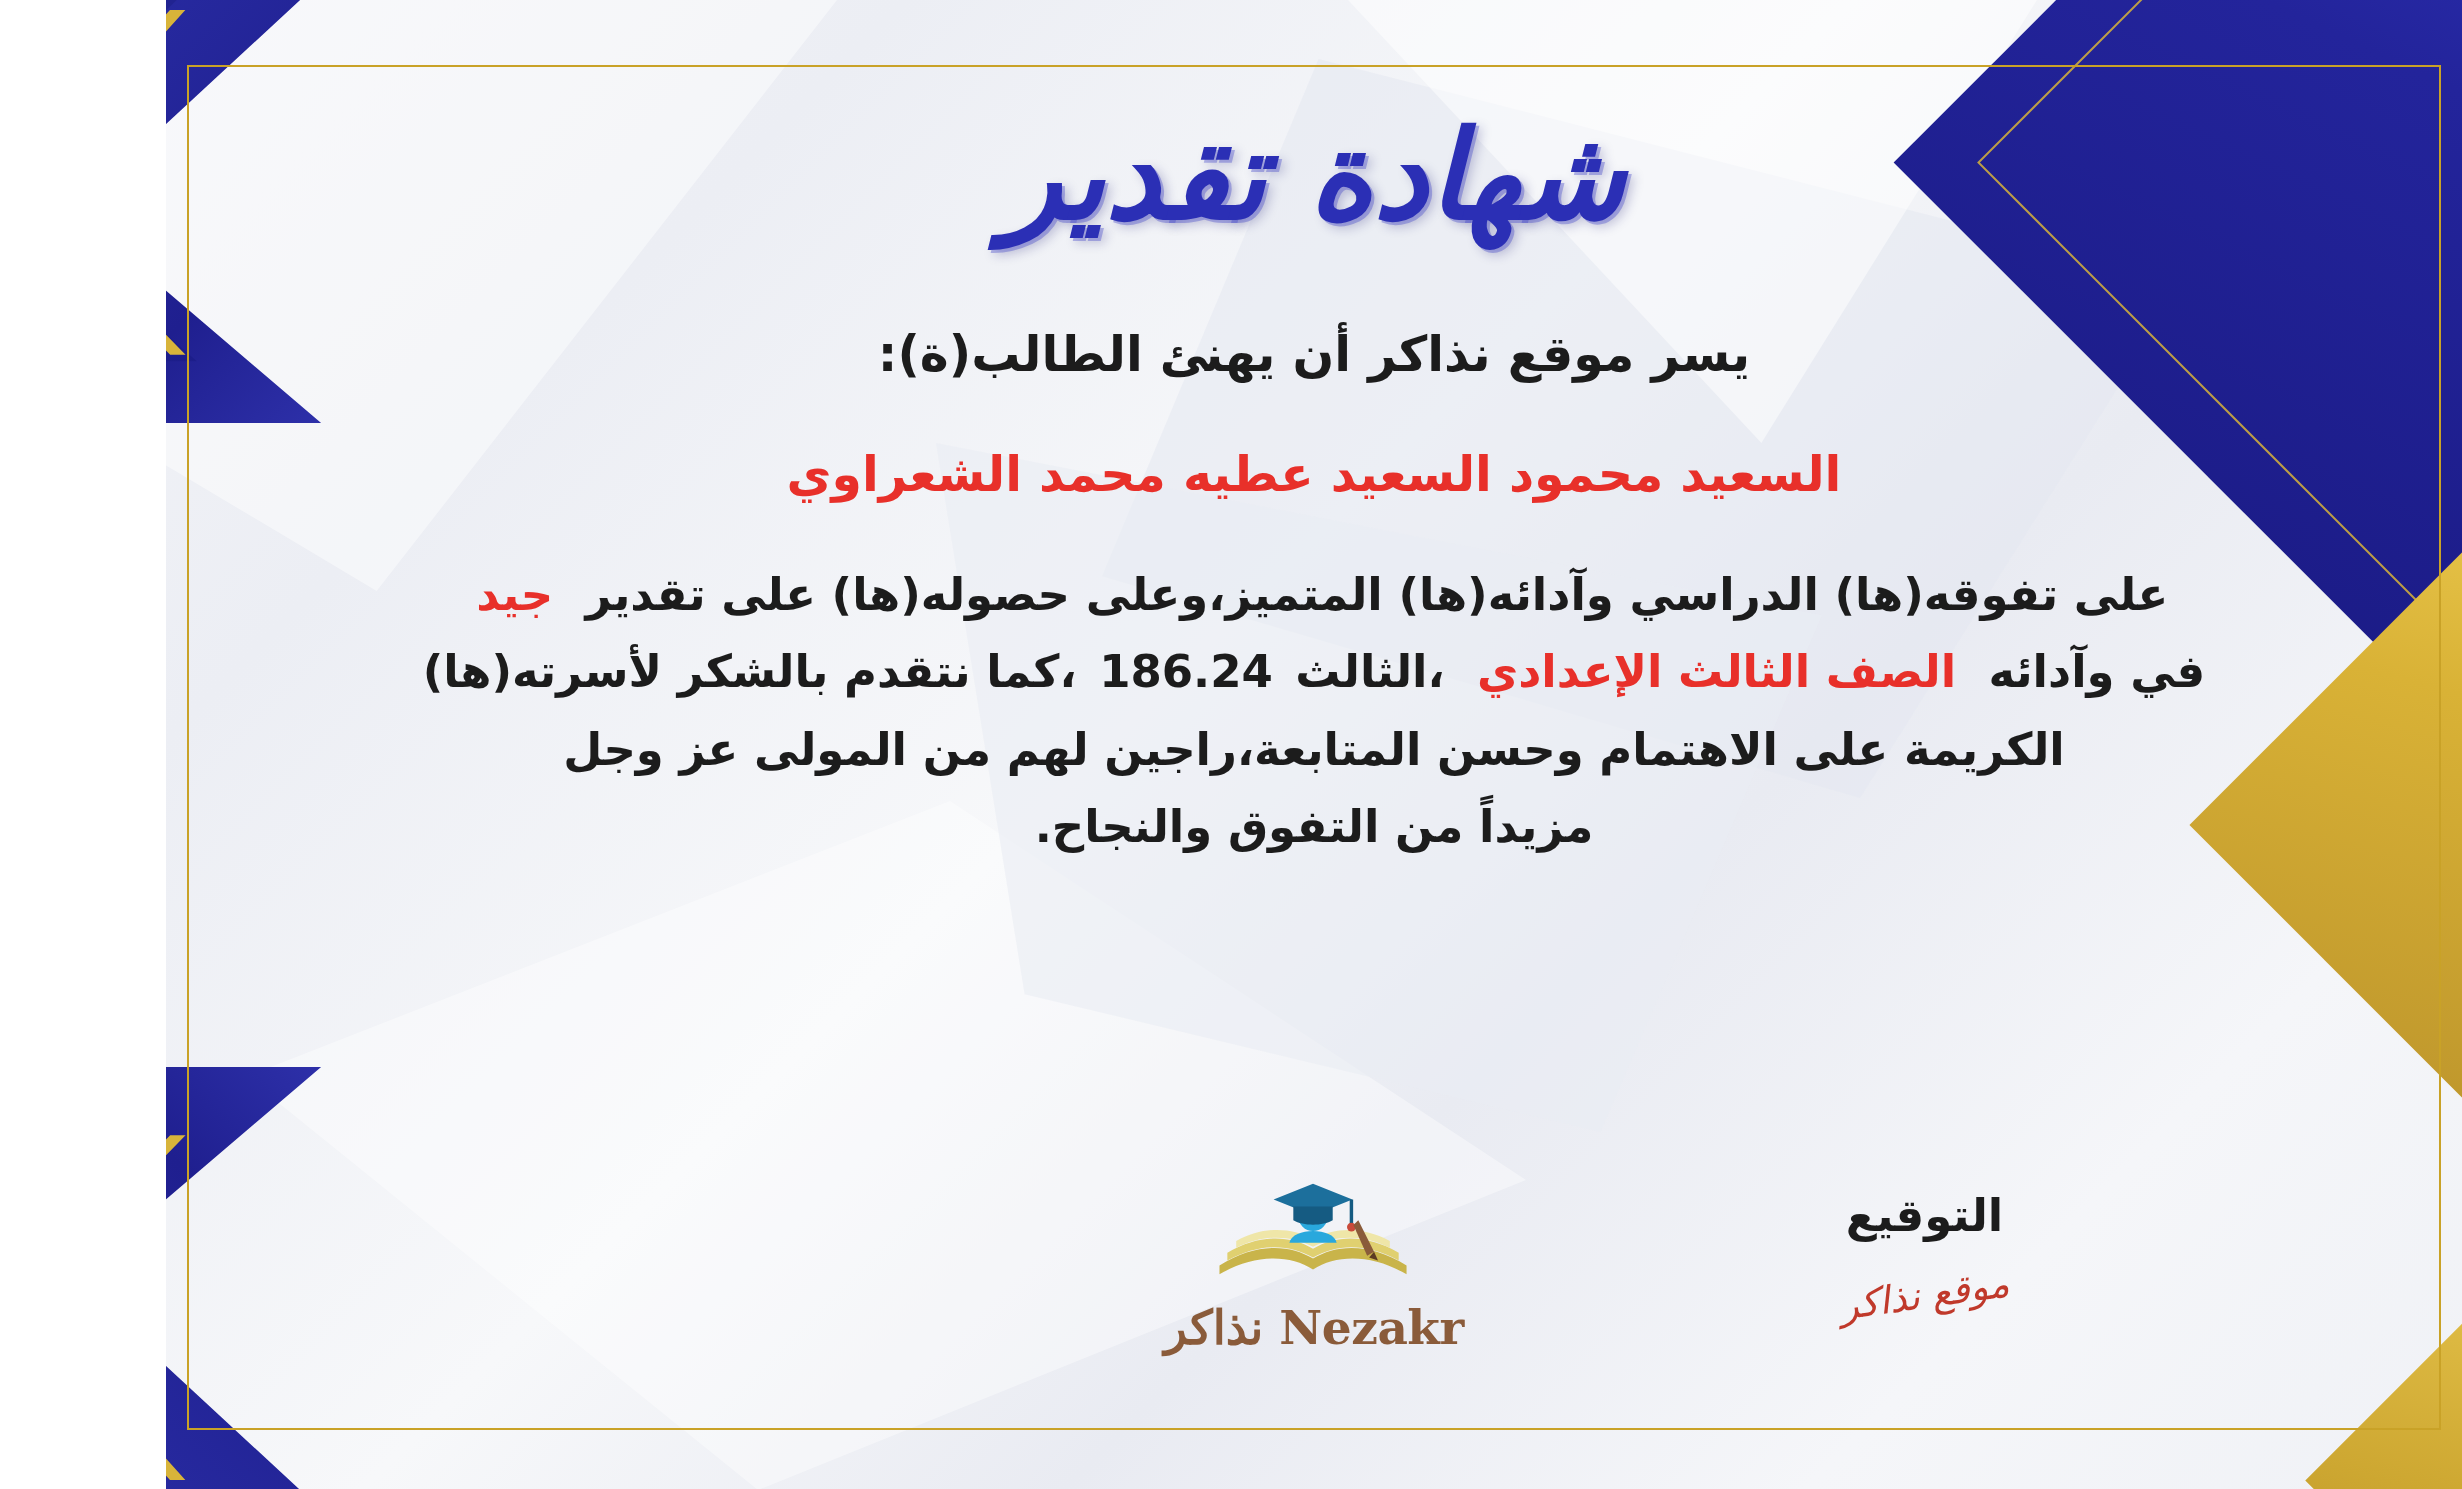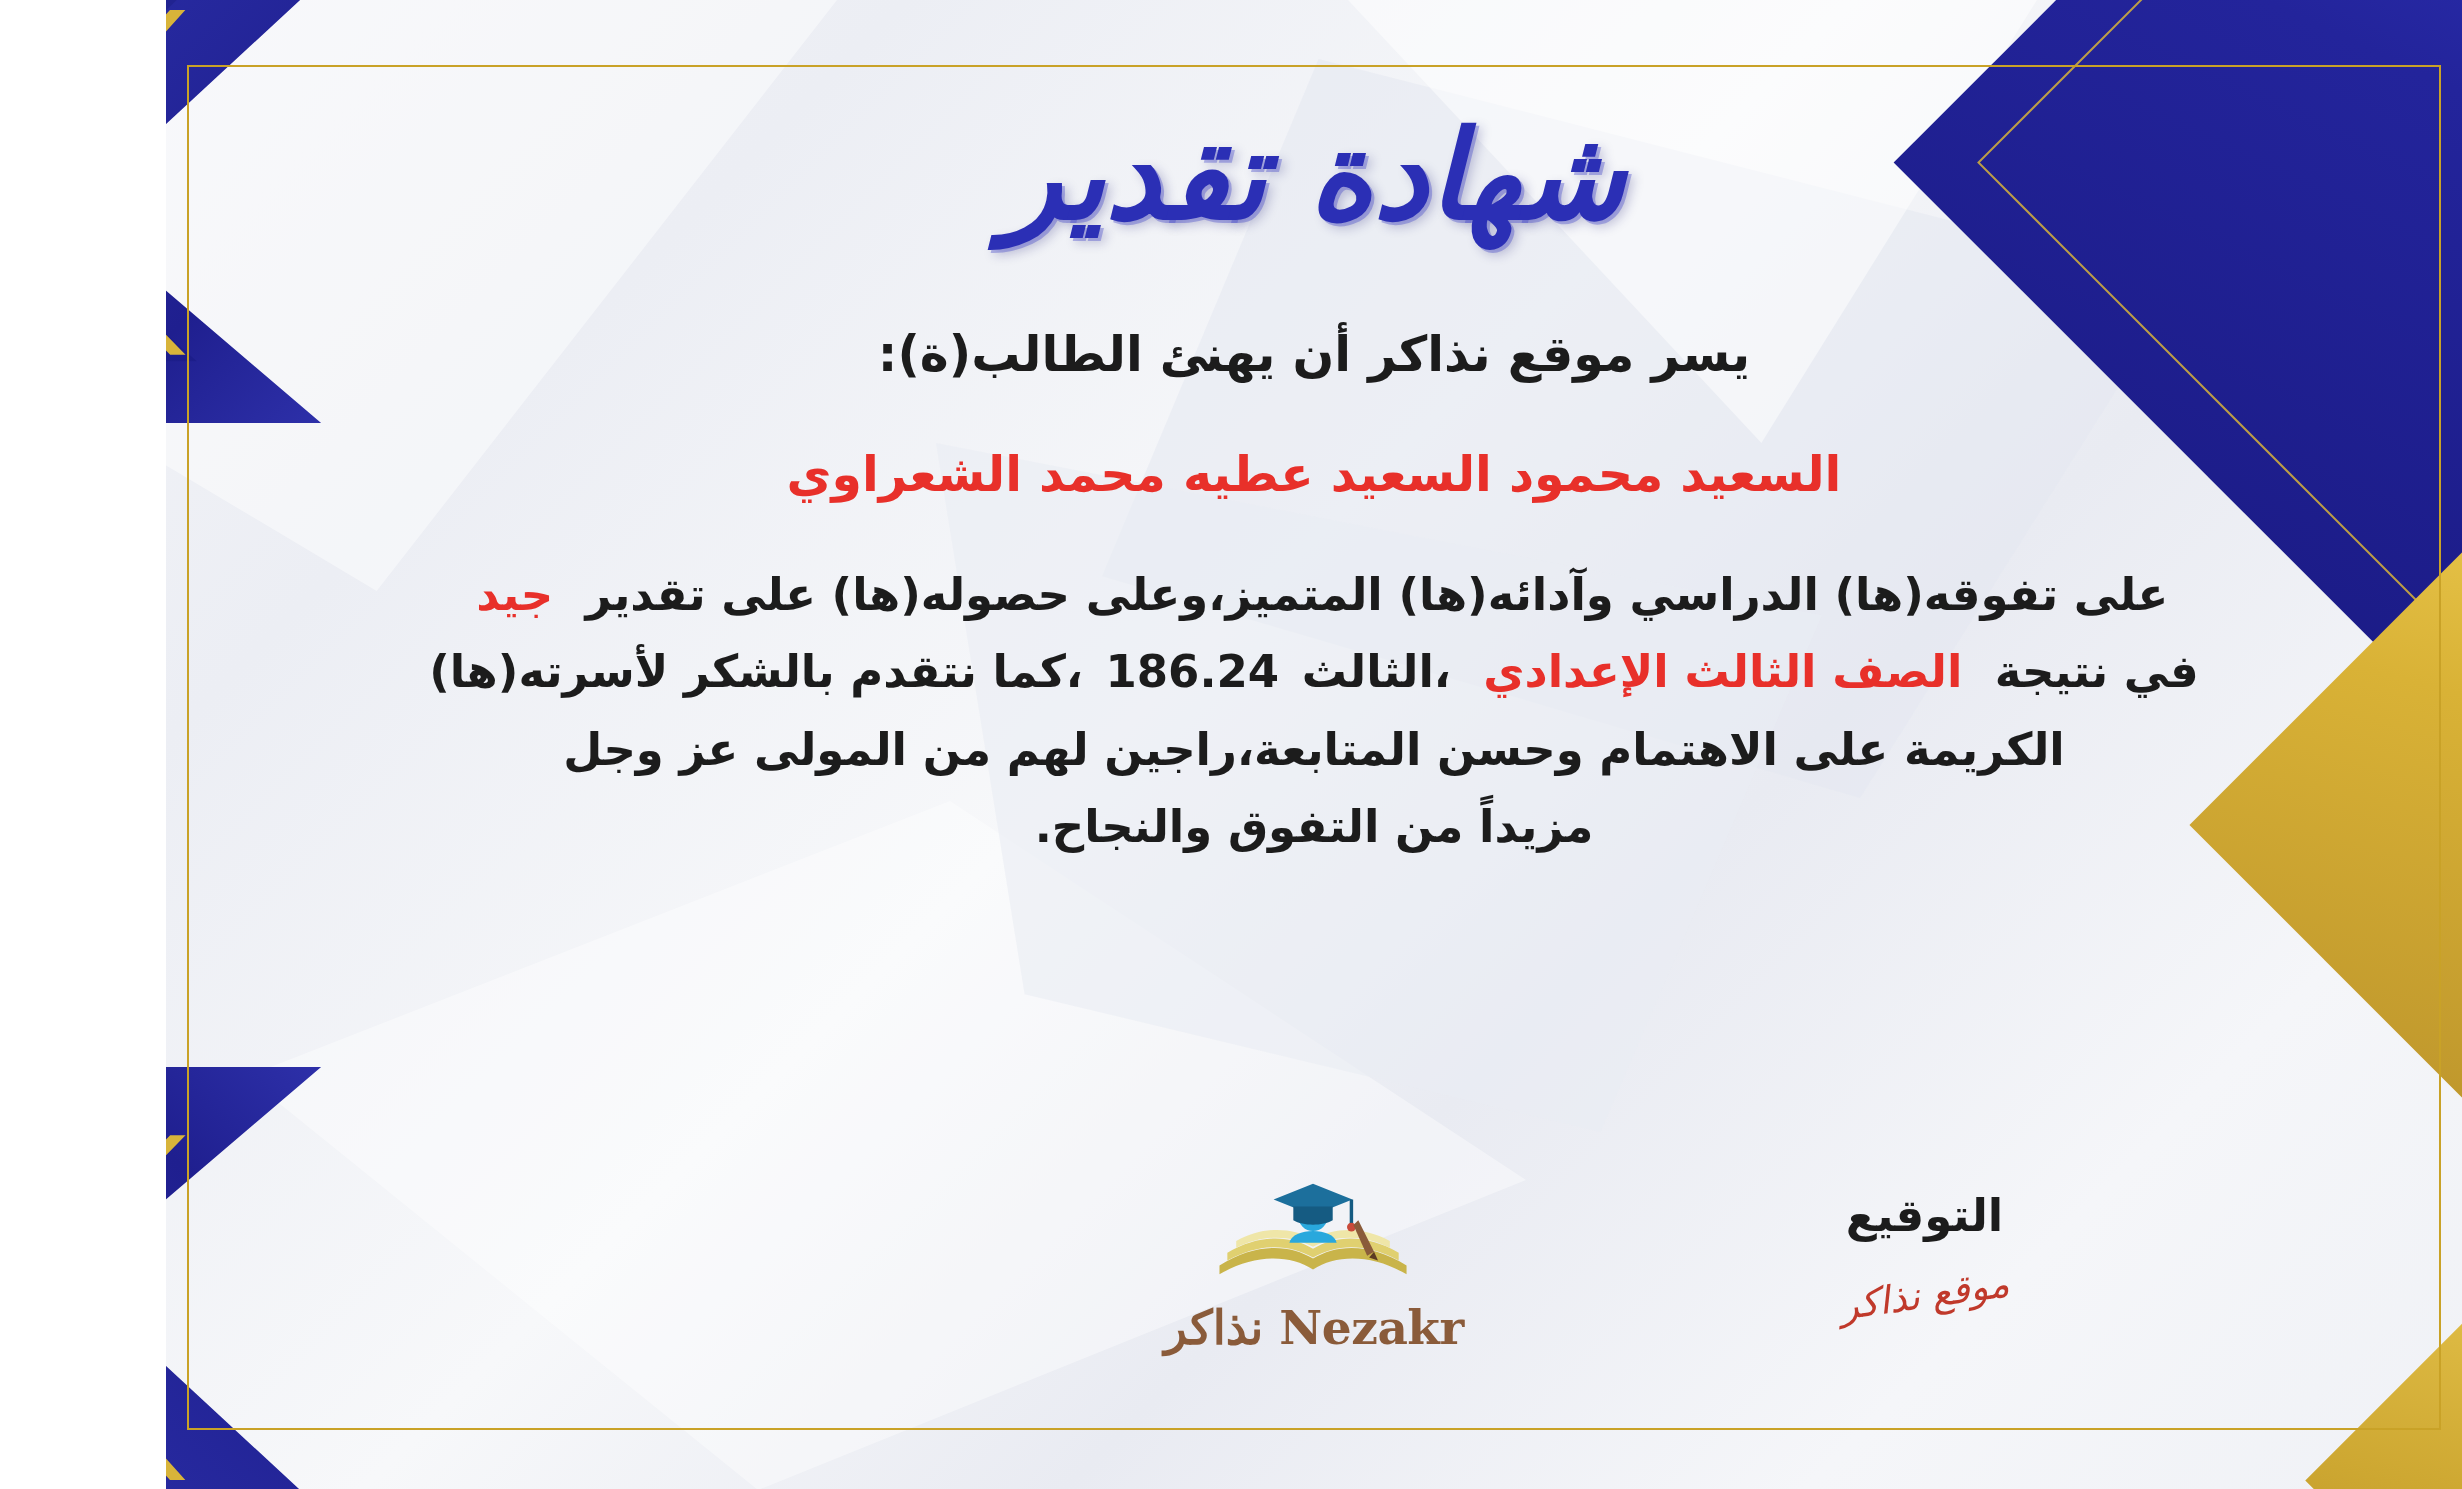--- a/index.html
+++ b/index.html
@@ -289,21 +289,21 @@
       <div class="line-congrats">يسر موقع نذاكر أن يهنئ الطالب(ة):</div>
 
       <div class="student-name">السعيد محمود السعيد عطيه محمد الشعراوي</div>
 
       <div class="para">
         <span>على تفوقه(ها) الدراسي وآدائه(ها) المتميز،وعلى حصوله(ها) على تقدير</span>
         <span class="hl">جيد</span>
       </div>
 
       <div class="para">
-        <span>في نتيجة</span>
+        <span>في وآدائه</span>
         <span class="hl">الصف الثالث الإعدادي</span>
         <span>،الثالث</span>
         <span class="num">186.24</span>
         <span>،كما نتقدم بالشكر لأسرته(ها)</span>
       </div>
 
       <div class="para">الكريمة على الاهتمام وحسن المتابعة،راجين لهم من المولى عز وجل</div>
       <div class="para">مزيداً من التفوق والنجاح.</div>
     </div>
 

